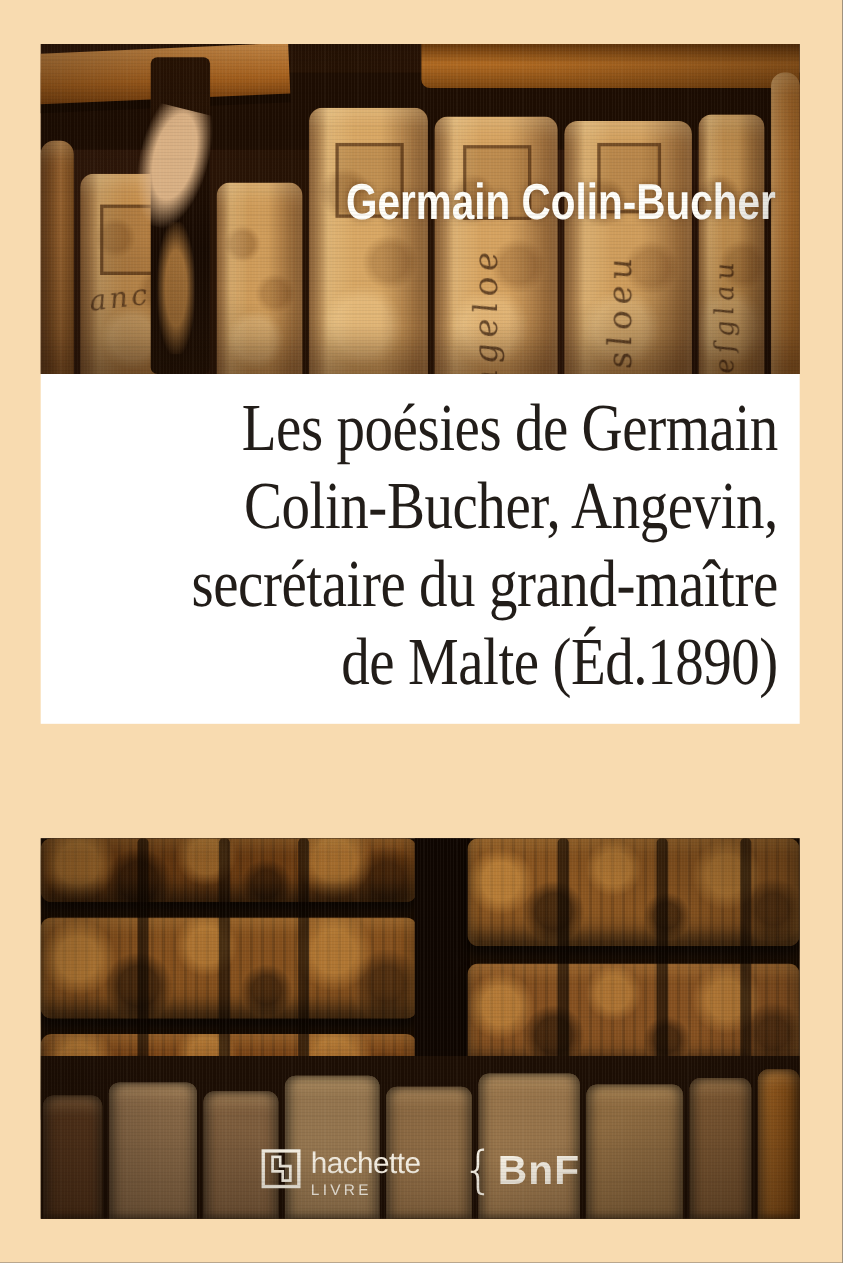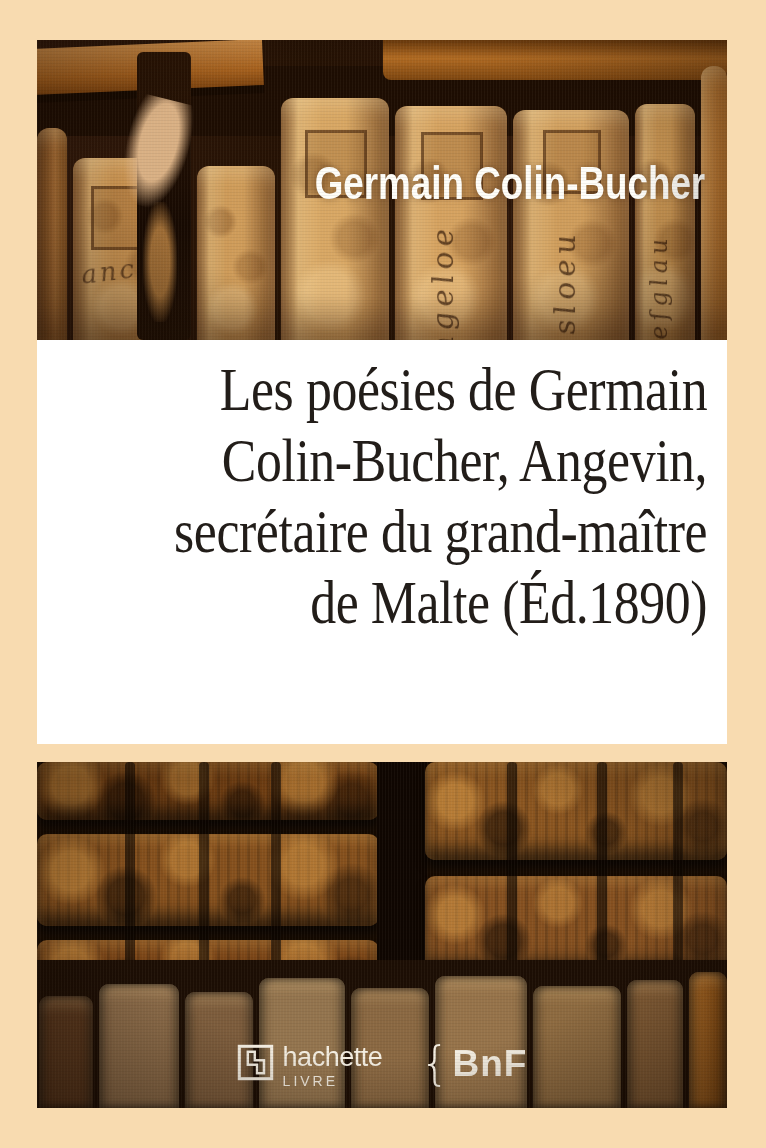--- a/index.html
+++ b/index.html
@@ -56,21 +56,21 @@
       font-size:30px;letter-spacing:5px;filter:blur(.4px);}
   .scrib-h{position:absolute;font-family:"DejaVu Serif",serif;font-style:italic;
       color:rgba(45,20,5,.6);font-size:26px;letter-spacing:3px;transform:rotate(-7deg);
       filter:blur(.5px);}
   .author{position:absolute;top:116px;right:22px;white-space:nowrap;
       font-weight:700;font-size:46px;color:#fffef9;
       transform:scaleX(.80);transform-origin:100% 50%;
       text-shadow:0 0 8px rgba(40,18,4,.35);}
 
   
-  .title-band{position:absolute;left:37px;top:340px;width:690px;height:404px;
+  .title-band{position:absolute;left:37px;top:340px;width:690px;height:318px;
       background:#ffffff;overflow:hidden;}
   .title{position:absolute;top:14px;right:20px;text-align:right;white-space:nowrap;
       font-family:"Liberation Serif","DejaVu Serif",serif;font-weight:400;
       font-size:61px;line-height:71px;color:#221d19;letter-spacing:-.5px;
       transform:scaleX(.85);transform-origin:100% 0;}
 
   
   .row{position:absolute;border-radius:10px;
     box-shadow:inset 0 8px 12px rgba(255,200,110,.20), inset 0 -12px 16px rgba(0,0,0,.60),
       0 8px 10px rgba(0,0,0,.55);}

